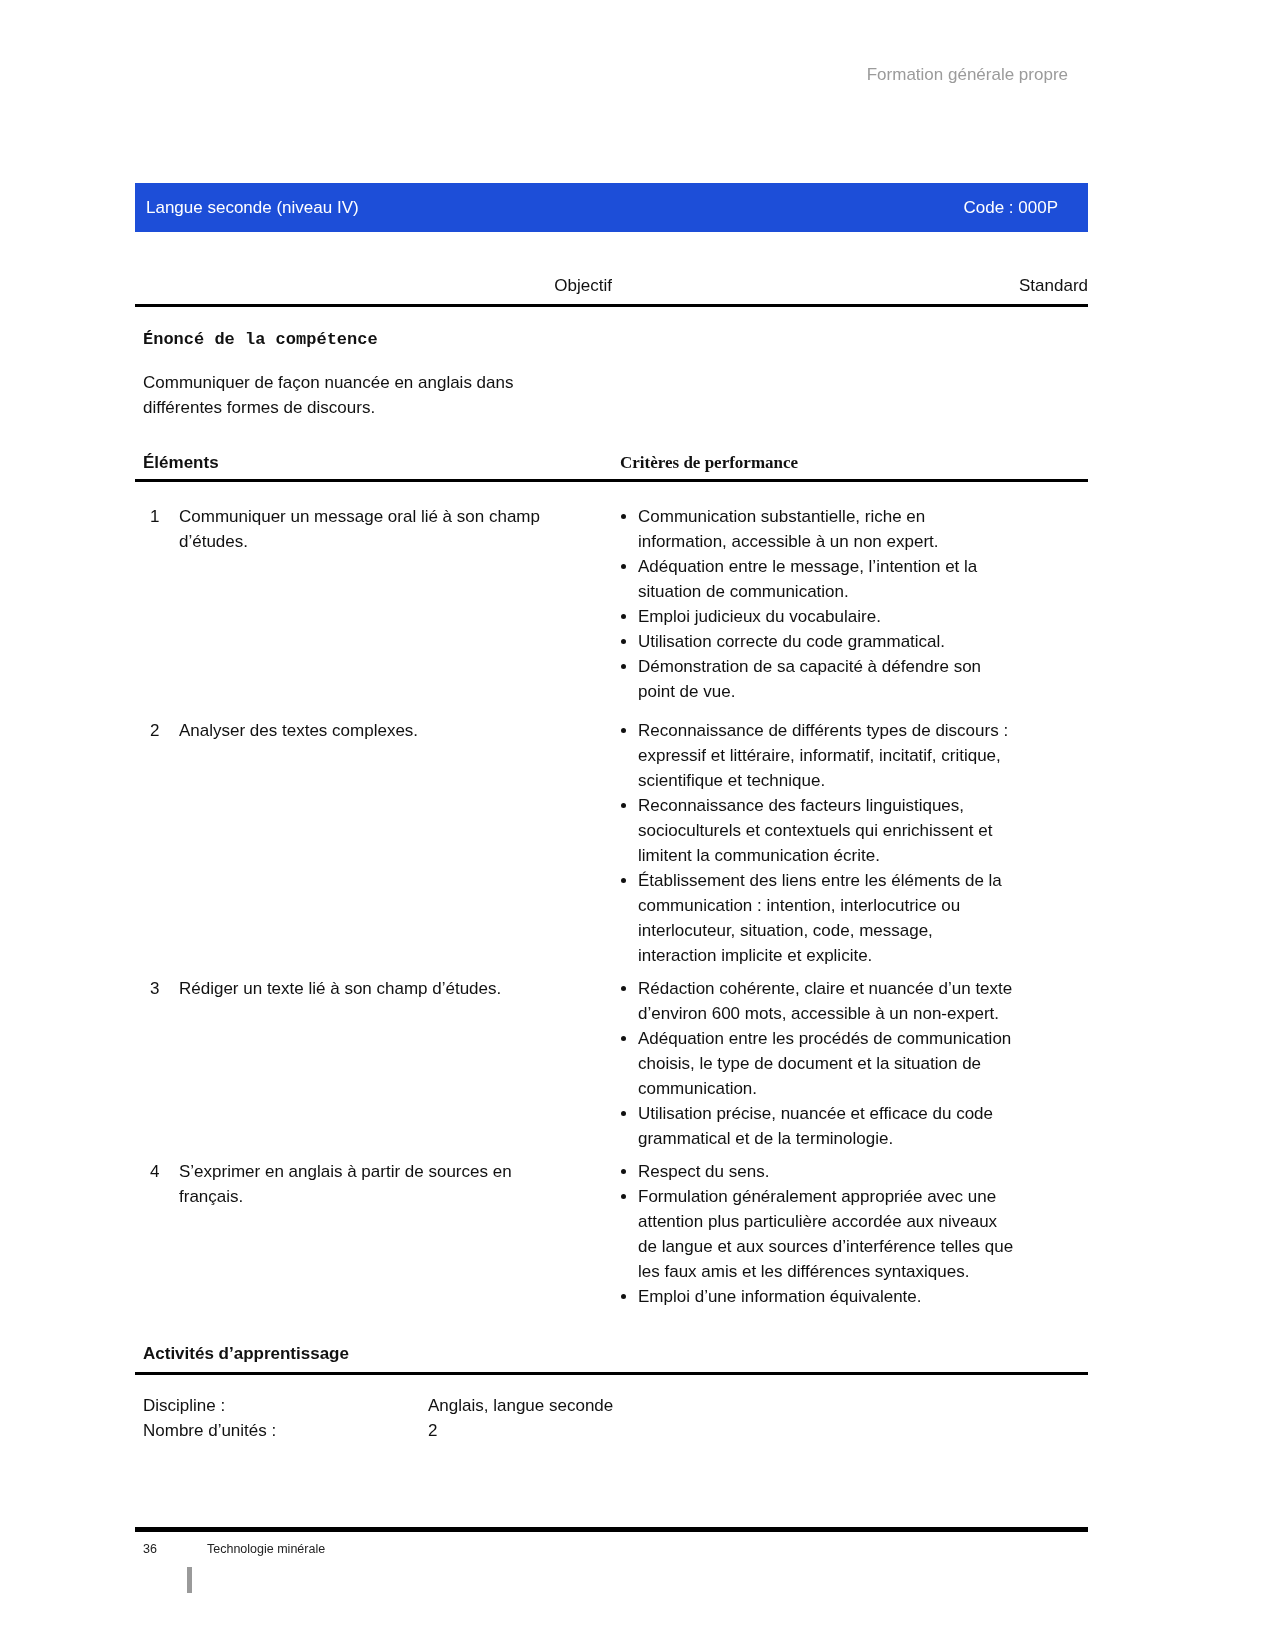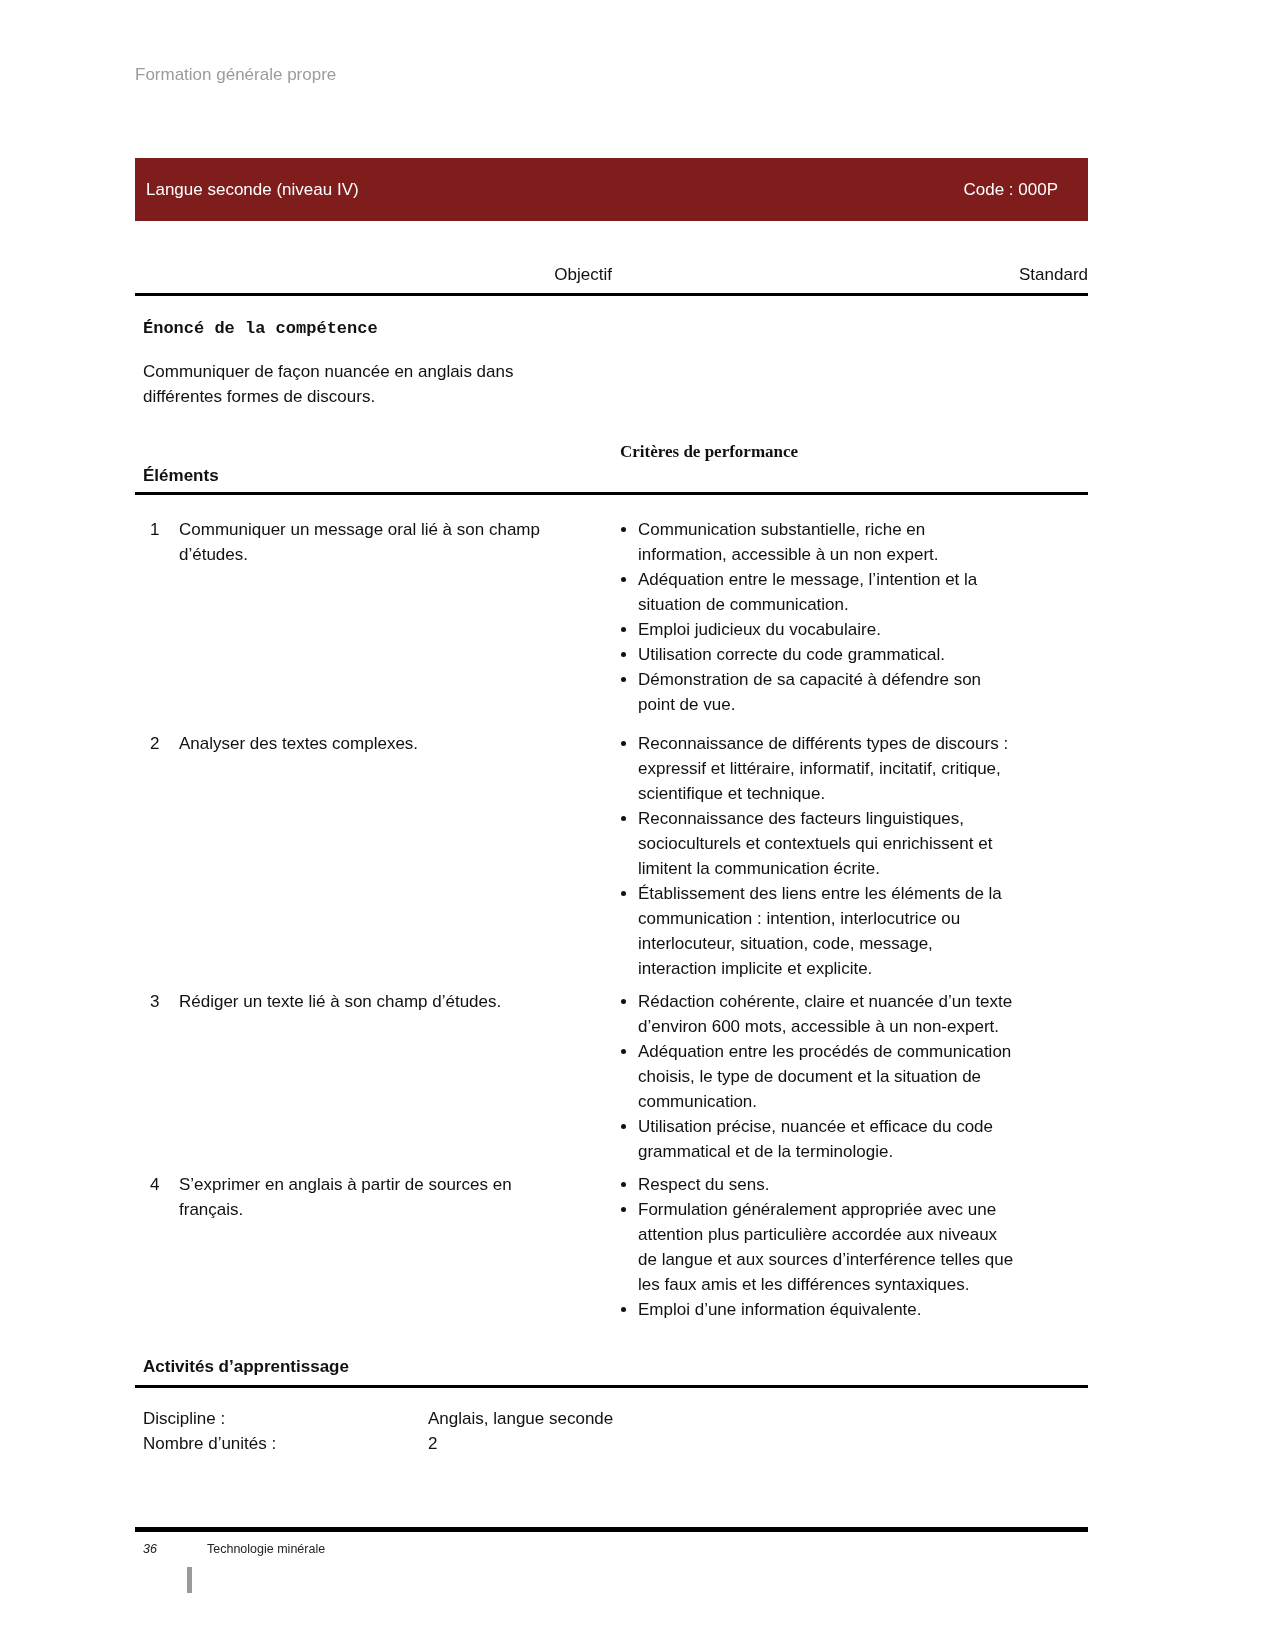--- a/index.html
+++ b/index.html
@@ -11,28 +11,29 @@
     margin: 0 auto;
     background: #ffffff;
     font-family: "Liberation Sans", sans-serif;
     font-size: 17px;
     line-height: 25px;
     color: #111111;
     overflow: hidden;
   }
   .content { padding: 62px 188px 0 135px; }
   .top-note {
+    text-align: right;
     color: #9b9b9b;
     padding-right: 20px;
     height: 25px;
   }
   .banner {
-    margin-top: 71px;
-    height: 63px;
-    background: #7f1d1d;
+    margin-top: 96px;
+    height: 49px;
+    background: #1d4ed8;
     color: #ffffff;
     display: flex;
     justify-content: space-between;
     align-items: center;
     padding: 0 30px 0 11px;
   }
   .colhead-row {
     margin-top: 41px;
     display: flex;
     padding-bottom: 6px;
@@ -48,21 +49,21 @@
     white-space: pre-line;
     width: 480px;
   }
   .table-header {
     margin-top: 30px;
     display: flex;
     font-weight: bold;
     padding-bottom: 4px;
     border-bottom: 3px solid #000000;
   }
-  .th-left { flex: 0 0 477px; padding-left: 8px; margin-top: 24px; }
+  .th-left { flex: 0 0 477px; padding-left: 8px; }
   .th-right { flex: 1; padding-left: 8px; font-family: Liberation Serif, serif; }
   .rows { margin-top: 22px; }
   .el-row { display: flex; }
   .el-row.r1 { margin-bottom: 14px; }
   .el-row.r2 { margin-bottom: 8px; }
   .el-row.r3 { margin-bottom: 8px; }
   .el-cell { flex: 0 0 477px; display: flex; }
   .el-num { flex: 0 0 44px; padding-left: 15px; }
   .el-text { width: 420px; white-space: pre-line; }
   .crit-cell { flex: 1; }
@@ -88,21 +89,21 @@
     background: #000000;
   }
   .footer {
     position: absolute;
     left: 143px;
     top: 1541px;
     font-size: 12.5px;
     line-height: 16px;
     color: #222222;
   }
-  .footer .pagenum { display: inline-block; width: 64px; font-style: italic; }
+  .footer .pagenum { display: inline-block; width: 64px; }
   .cursor-artifact {
     position: absolute;
     left: 187px;
     top: 1567px;
     width: 5px;
     height: 26px;
     background: #9a9a9a;
   }
 </style>
 </head>

